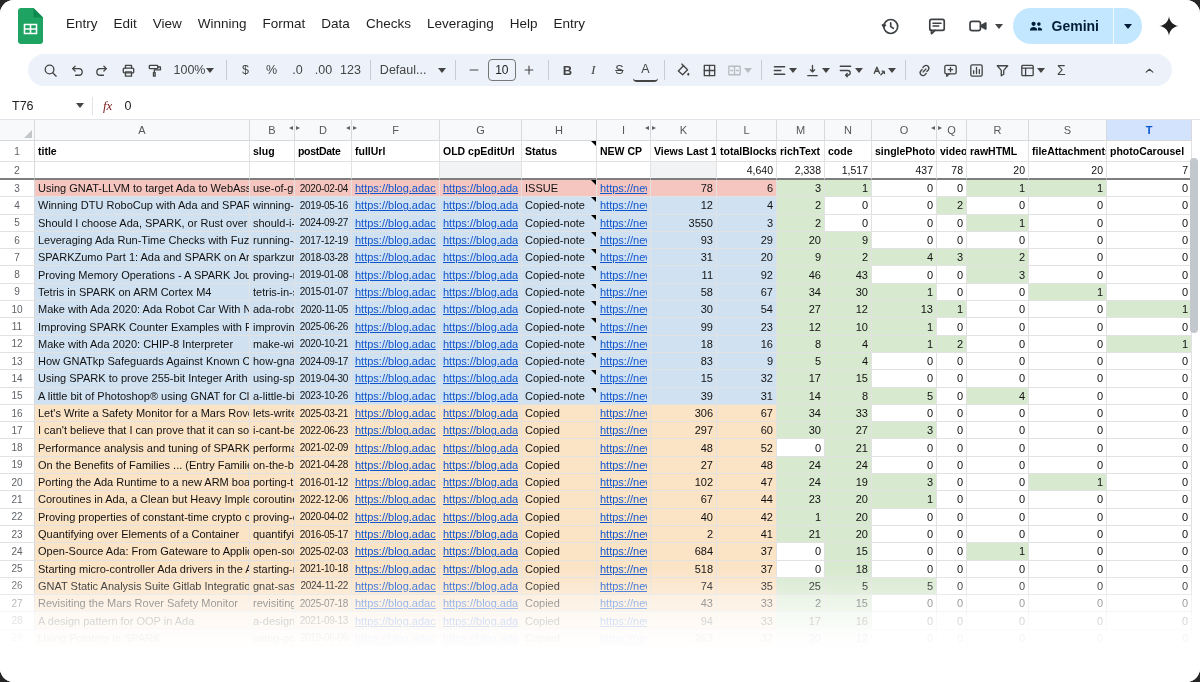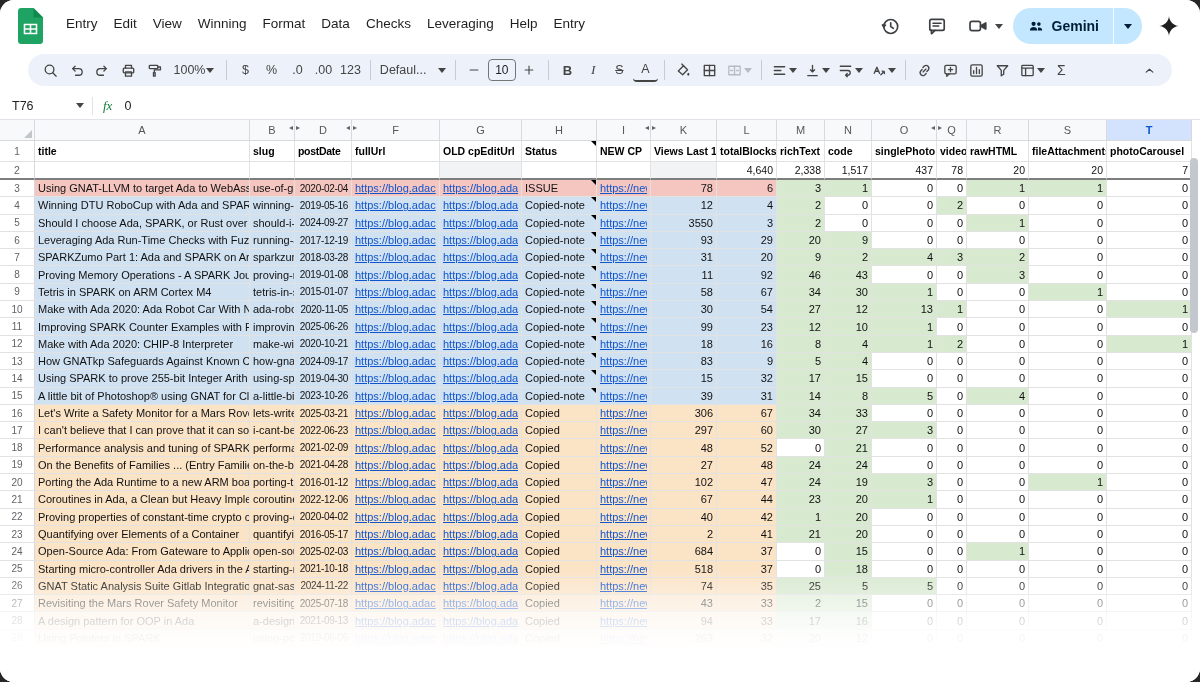--- a/index.html
+++ b/index.html
@@ -43,21 +43,21 @@
   .tb-strike { text-decoration:line-through; }
   .tb-underA { border-bottom:2.5px solid #444; line-height:12px; padding-bottom:1px; }
   .tb-sep { width:1px; height:20px; background:#c6cbd4; margin:0 5px; }
   .fontsize-box { width:28px; height:22px; border:1px solid #747775; border-radius:4px; display:flex; align-items:center; justify-content:center; font-size:12px; color:#202124; background:#edf2fa; }
   .tb-spacer { flex:1; }
 
   
   .formulabar { height:28px; display:flex; align-items:center; border-bottom:1px solid #e0e3e7; padding-left:12px; background:#fff; }
   .namebox { width:80px; display:flex; align-items:center; justify-content:space-between; padding-right:8px; font-size:12.5px; color:#202124; }
   .fb-sep { width:1px; height:18px; background:#e0e3e7; margin-right:10px; }
-  .fx { font-style:italic; font-family:"Liberation Serif",serif; color:#15803d; font-size:13px; margin-right:12px; }
+  .fx { font-style:italic; font-family:"Liberation Serif",serif; color:#7f1d1d; font-size:13px; margin-right:12px; }
   .fb-value { font-size:12.5px; color:#202124; }
 
   
   .grid { position:relative; height:568px; background:#fff; overflow:hidden; }
   .g-row { display:flex; height:17.3px; }
   .hdr-letters { height:21px; }
   .r1 { height:21px; }
   .totals { height:18px; }
   .g-corner { width:35px; background:#f8f9fa; border-right:1px solid #d7d9dc; border-bottom:1px solid #d7d9dc; position:relative; }
   .g-corner::after { content:""; position:absolute; right:2px; bottom:2px; border-left:8px solid transparent; border-bottom:8px solid #c4c7ca; }

